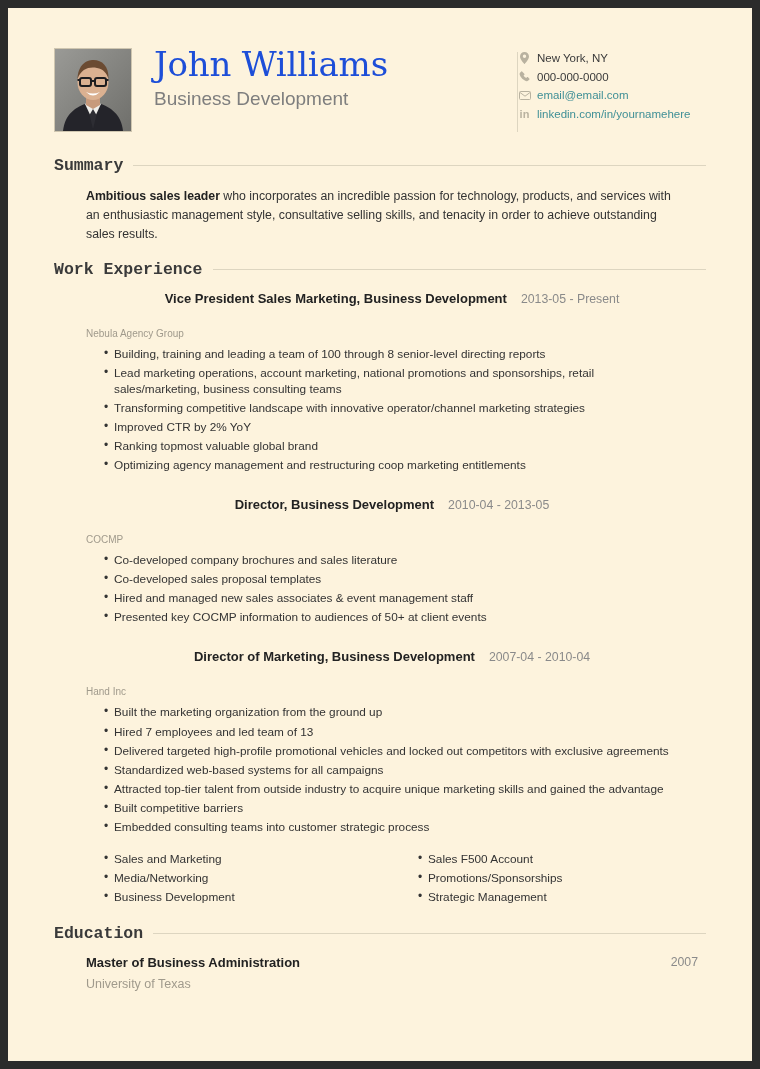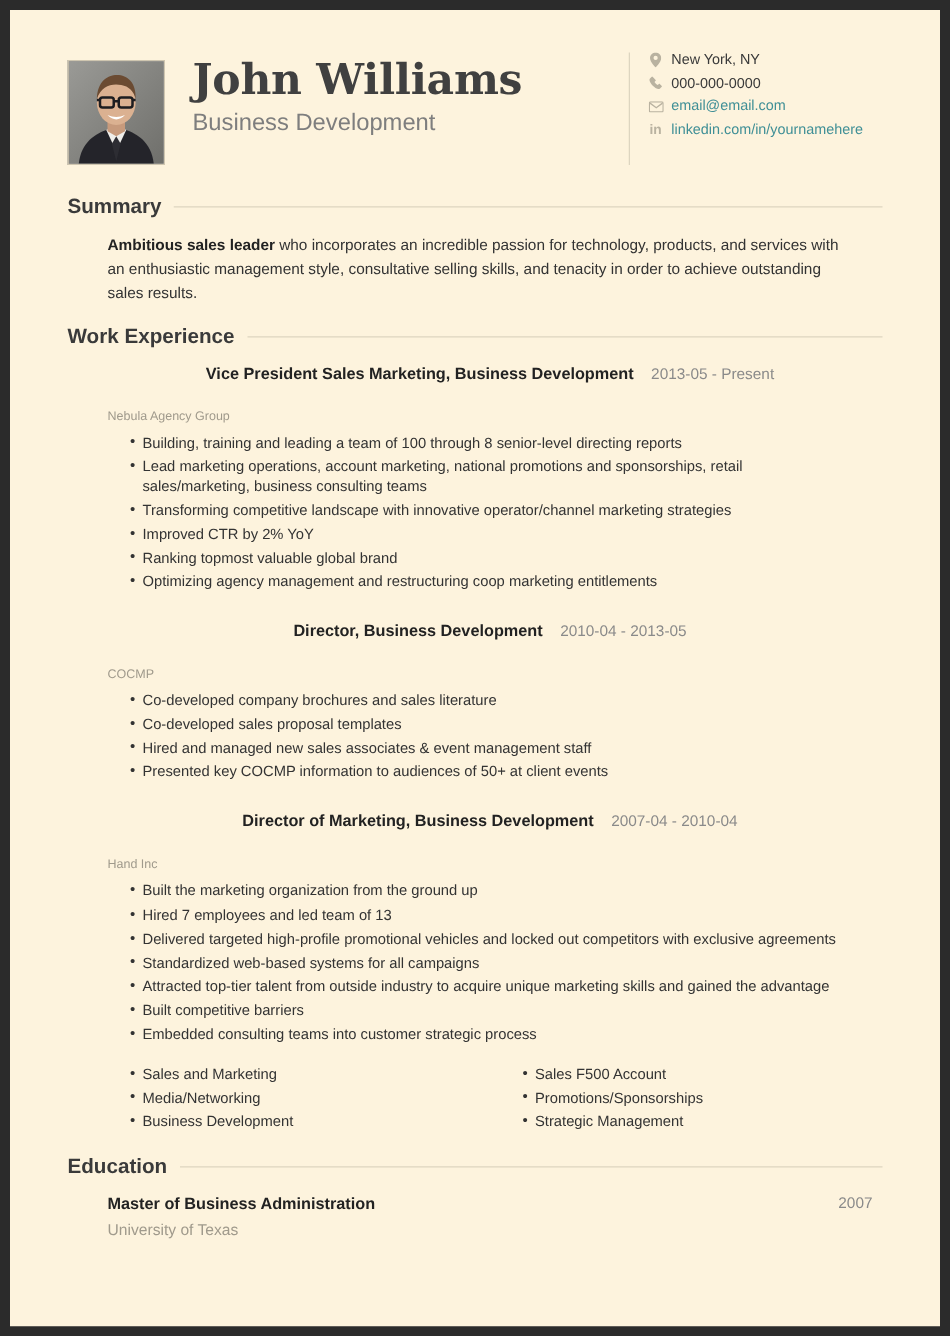--- a/index.html
+++ b/index.html
@@ -46,37 +46,36 @@
   .photo svg { display: block; }
   .name-block {
     flex: 1 1 auto;
     padding-left: 22px;
     padding-top: 4px;
     min-width: 0;
   }
   .name {
     font-family: "DejaVu Serif", "Liberation Serif", serif;
     font-size: 34px;
-    font-weight: bold;
-    color: #404040;
+    font-weight: normal;
+    color: #1d4ed8;
     line-height: 1.08;
     letter-spacing: -0.2px;
   }
   .job-subtitle {
     font-size: 19px;
     color: #7e7e7e;
     margin-top: 5px;
     font-weight: normal;
   }
   .contact {
     flex: 0 0 auto;
     width: 188px;
     border-left: 1px solid #ddd5c0;
-    padding-left: 14px;
-    margin-top: 0;
+    margin-top: 10px;
     align-self: stretch;
   }
   .contact-row {
     display: flex;
     align-items: center;
     font-size: 11.5px;
     color: #3a3a3a;
     margin-bottom: 6.5px;
     white-space: nowrap;
   }
@@ -100,21 +99,21 @@
 
   
   .section { margin-top: 16px; }
   .section-head {
     display: flex;
     align-items: center;
     gap: 10px;
     margin-bottom: 12px;
   }
   .section-title {
-    font-family: Liberation Sans, sans-serif;
+    font-family: Liberation Mono, monospace;
     font-size: 16.5px;
     font-weight: bold;
     color: #3a3a3a;
     white-space: nowrap;
   }
   .rule {
     flex: 1 1 auto;
     height: 1px;
     background: #ddd5c0;
   }

